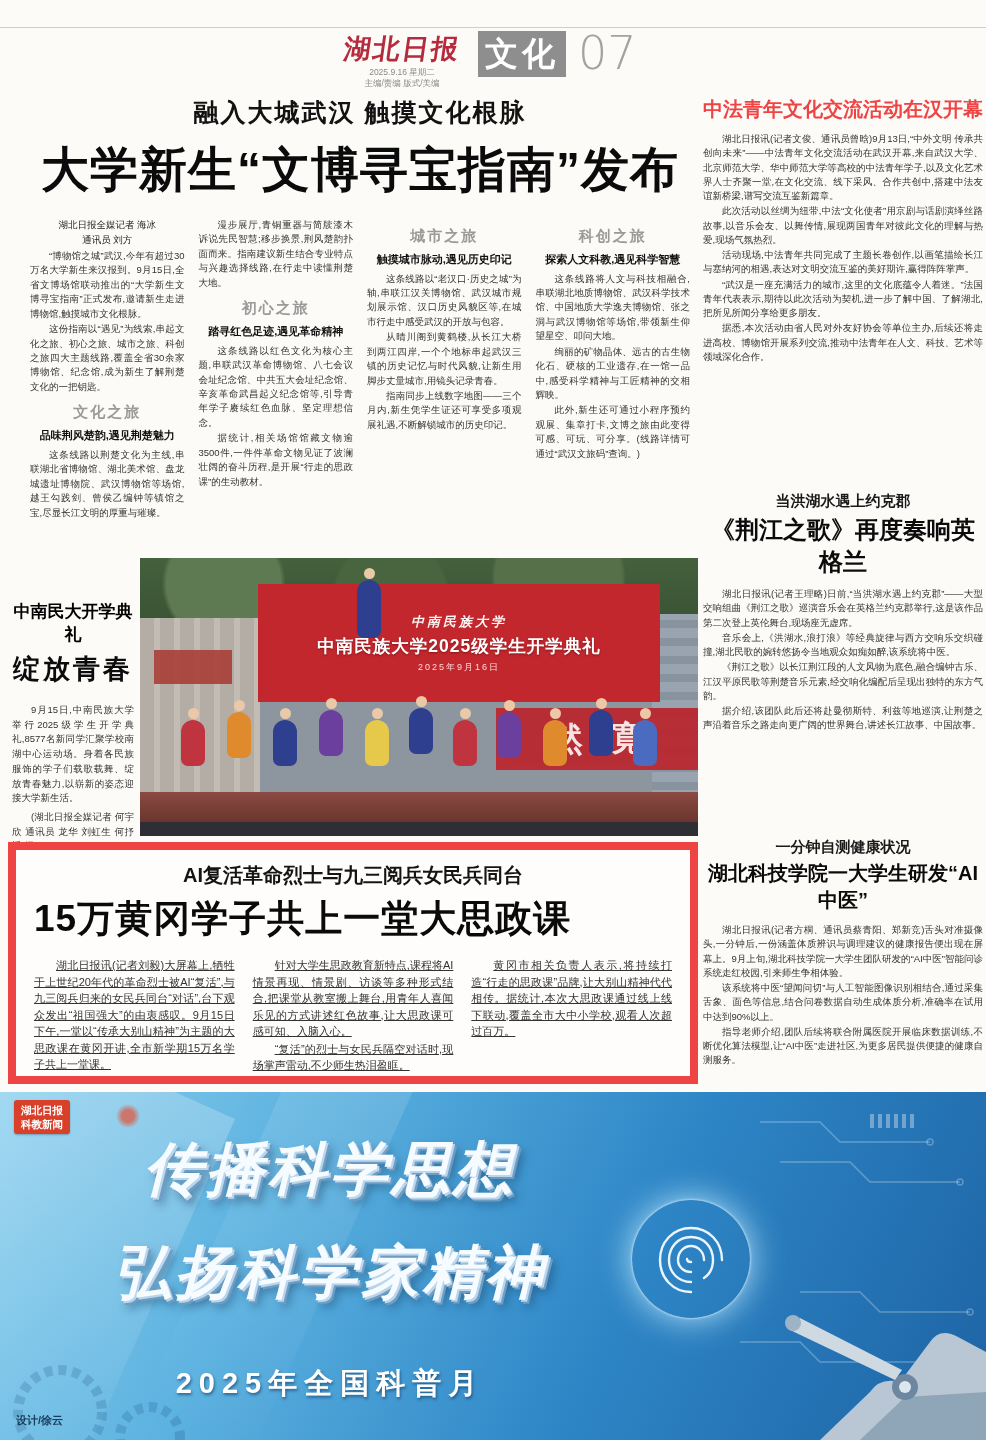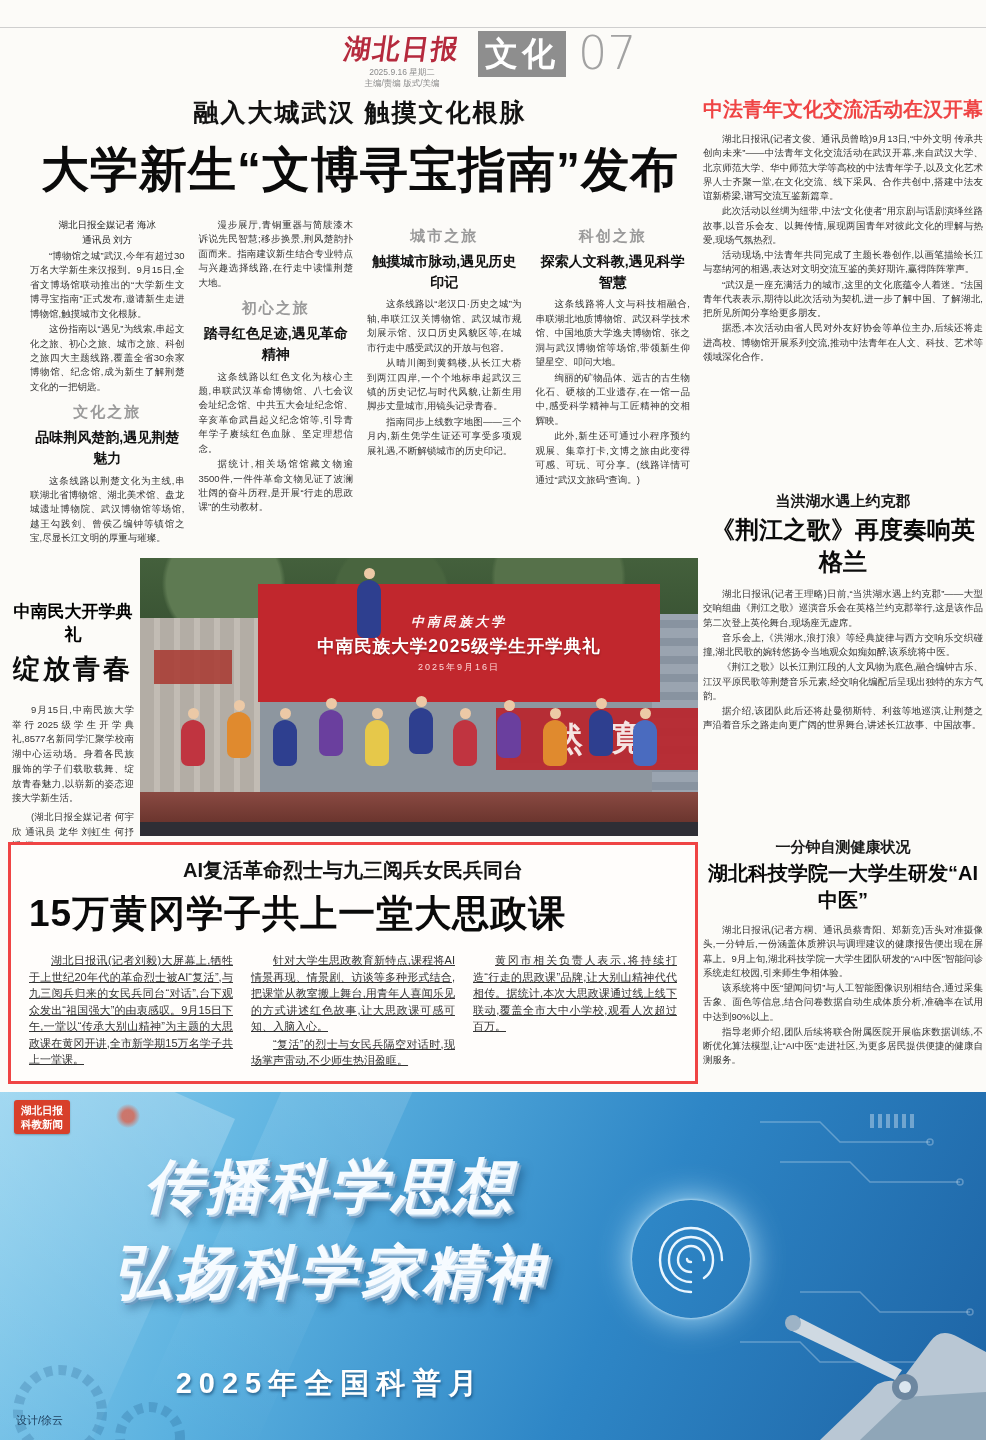--- a/index.html
+++ b/index.html
@@ -17,21 +17,21 @@
   .mh-pageno{font-size:46px;color:#a2a2a2;font-weight:300;line-height:44px;font-family:"DejaVu Sans",sans-serif;}
   
   .lead{position:absolute;left:30px;top:96px;width:660px;}
   .lead-kicker{text-align:center;font-size:25px;font-weight:800;color:#121212;letter-spacing:2px;}
   .lead-headline{text-align:center;font-size:48px;font-weight:900;color:#0b0b0b;margin-top:9px;letter-spacing:1px;}
   .lead-cols{display:flex;gap:14px;margin-top:16px;height:362px;overflow:hidden;}
   .col{flex:1;font-size:9.5px;line-height:1.52;color:#333;text-align:justify;}
   .col p{margin:0 0 1px;text-indent:2em;}
   .byline{text-align:center;text-indent:0 !important;margin-bottom:2px;color:#222;}
   .sec-tag{text-align:center;font-size:15px;font-weight:800;color:#9a9a9a;margin:7px 0 3px;letter-spacing:2px;}
-  .sec-sub{text-align:center;font-size:14px;font-weight:800;color:#111;margin-bottom:4px;}
+  .sec-sub{text-align:center;font-size:11px;font-weight:800;color:#111;margin-bottom:4px;}
   
   .rail-art{position:absolute;left:703px;width:280px;}
   .a1{top:96px;} .a2{top:492px;} .a3{top:838px;}
   .a-head1{font-size:20px;font-weight:800;text-align:center;margin-bottom:9px;color:#ef4444;}
   .kicker2{font-size:15px;font-weight:700;text-align:center;color:#1a1a1a;}
   .head2{font-size:24px;font-weight:900;text-align:center;margin:3px 0 9px;color:#0b0b0b;}
   .head3{font-size:20px;font-weight:900;text-align:center;margin:3px 0 9px;color:#0b0b0b;}
   .rail-art p{font-size:9.5px;line-height:1.5;text-align:justify;color:#333;margin:0 0 1px;text-indent:2em;}
   
   .photo-side{position:absolute;left:12px;top:600px;width:122px;}
@@ -59,49 +59,49 @@
   .ph-banner-date{color:#ffd9d9;font-size:9px;letter-spacing:2px;}
   .ph-callig{position:absolute;left:356px;top:150px;width:202px;height:62px;background:#b92830;
     display:flex;align-items:center;justify-content:center;color:#fbe9e6;font-size:34px;font-weight:900;
     font-family:"Liberation Serif","DejaVu Serif",serif;letter-spacing:28px;text-indent:28px;opacity:.95;}
   .ph-stage{position:absolute;left:0;bottom:14px;width:100%;height:30px;background:linear-gradient(#8a4a42,#6b352e);}
   .ph-front{position:absolute;left:0;bottom:0;width:100%;height:14px;background:#2e2e35;}
   .perf{position:absolute;width:26px;}
   .perf .head{width:11px;height:11px;border-radius:50%;background:#ecc9a6;margin:0 auto;}
   .perf .bod{width:24px;height:46px;border-radius:12px 12px 7px 7px;margin:1px auto 0;}
   
-  .redbox{position:absolute;left:8px;top:842px;width:690px;height:242px;border:3px solid #ef4444;
+  .redbox{position:absolute;left:8px;top:842px;width:690px;height:242px;border:8px solid #ef4444;
     background:#fffdfb;box-sizing:border-box;padding:12px 18px 10px;}
   .rb-kicker{font-size:20px;font-weight:800;text-align:center;color:#141414;}
   .rb-head{font-size:37px;font-weight:900;text-align:left;margin-top:5px;letter-spacing:1px;color:#0a0a0a;}
   .rb-cols{display:flex;gap:18px;margin-top:13px;height:118px;overflow:hidden;}
   .rb-col{flex:1;font-size:11px;line-height:1.5;text-align:justify;color:#333;text-decoration:underline;}
   .rb-col p{margin:0 0 1px;text-indent:2em;}
   
   .banner{position:absolute;left:0;top:1092px;width:986px;height:348px;overflow:hidden;
     background:linear-gradient(115deg,#8ed0ee 0%,#5cb2e0 28%,#2e86c6 62%,#1d63a4 100%);}
   .beam{position:absolute;background:linear-gradient(rgba(255,255,255,.22),rgba(255,255,255,0));}
   .beam1{left:-80px;top:-40px;width:240px;height:420px;transform:rotate(24deg);}
   .beam2{left:220px;top:-60px;width:120px;height:420px;transform:rotate(24deg);opacity:.6;}
   .bn-svg{position:absolute;left:0;top:0;}
   .badge{position:absolute;left:14px;top:8px;background:#d8402a;color:#fff;border-radius:3px;
     padding:3px 7px;text-align:center;font-size:10.5px;font-weight:700;line-height:1.35;box-shadow:0 1px 2px rgba(0,0,0,.25);}
   .seal{position:absolute;left:116px;top:12px;width:24px;height:24px;border-radius:50%;
     background:radial-gradient(circle,#d9604c 35%,rgba(217,96,76,0) 72%);opacity:.8;}
   .bn-l1,.bn-l2{position:absolute;left:70px;width:520px;text-align:center;color:#f6fbff;
     font-weight:900;font-style:italic;letter-spacing:4px;
     text-shadow:2px 2px 0 #bad6ec,4px 4px 0 #6f9cc2,6px 7px 10px rgba(16,58,98,.55);}
-  .bn-l1{top:56px;font-size:58px;}
+  .bn-l1{top:39px;font-size:58px;}
   .bn-l2{top:142px;font-size:58px;}
   .bn-sub{position:absolute;left:70px;top:272px;width:520px;text-align:center;color:#ffffff;
     font-size:29px;font-weight:800;letter-spacing:7px;text-shadow:1px 2px 3px rgba(12,52,92,.6);}
   .fp{position:absolute;left:632px;top:108px;width:118px;height:118px;border-radius:50%;
     background:radial-gradient(circle,#459a6d8 0%,#2c7cba 75%);
     box-shadow:0 0 34px rgba(195,236,255,.95),0 0 3px #ffffff;display:flex;align-items:center;justify-content:center;}
-  .bn-credit{position:absolute;left:16px;bottom:12px;font-size:11px;color:#1c3d5c;font-weight:400;}
+  .bn-credit{position:absolute;left:16px;bottom:12px;font-size:11px;color:#1c3d5c;font-weight:700;}
 </style>
 </head>
 <body>
 
 <div class="page">
 
   <div class="topline"></div>
   <div class="masthead">
     <div class="mh-left">
       <div class="mh-logo">湖北日报</div>

